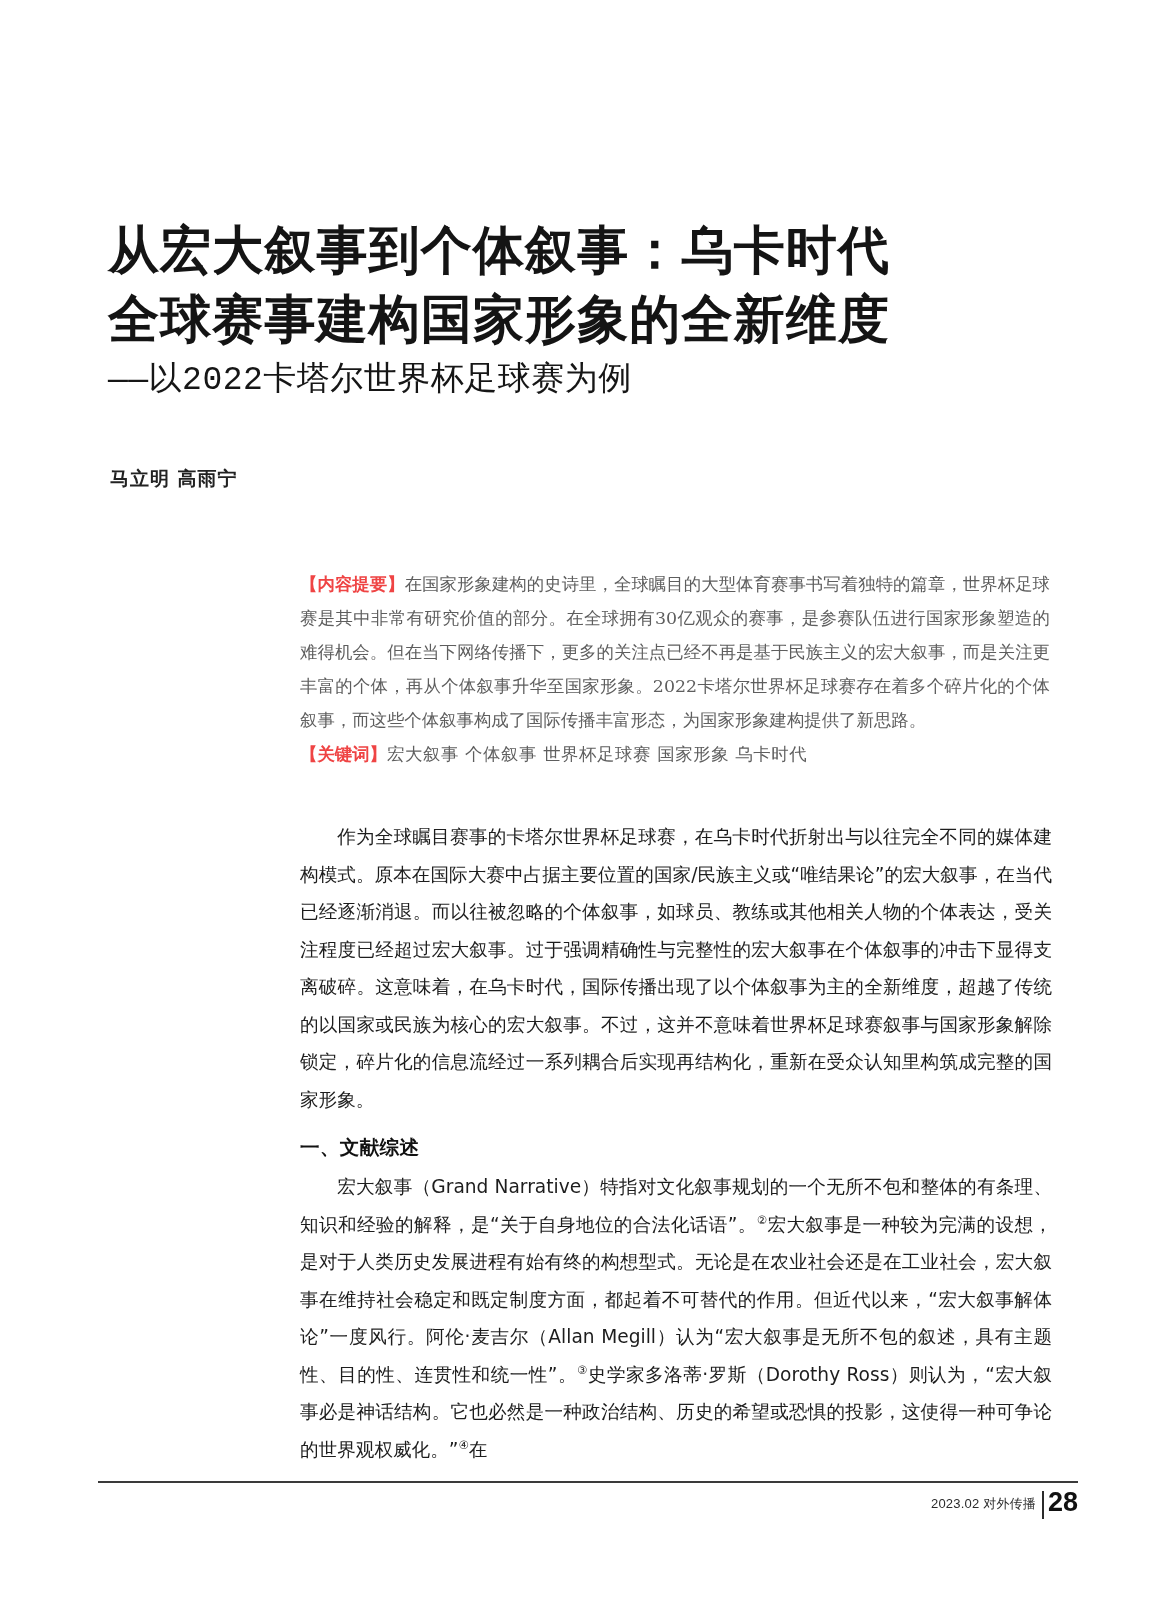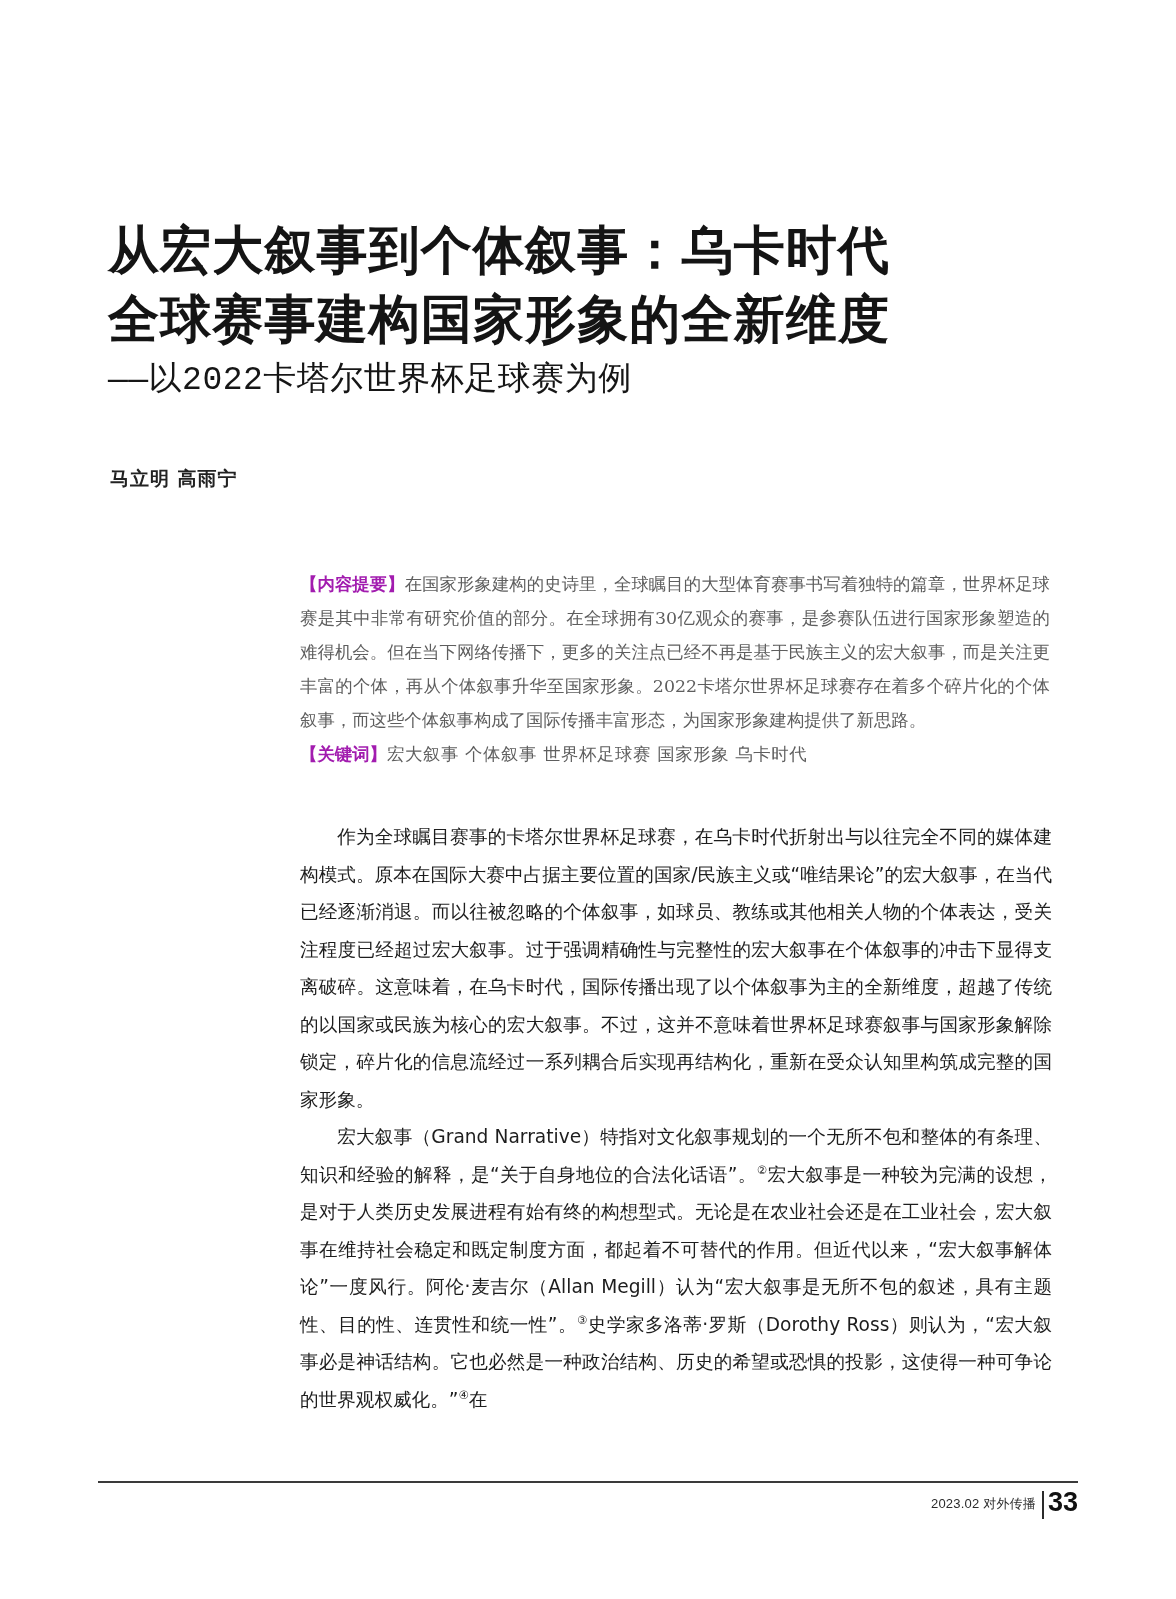--- a/index.html
+++ b/index.html
@@ -116,21 +116,21 @@
     font-size: 17.4px;
     line-height: 34px;
     color: #5e5e5e;
     text-align: justify;
     text-justify: inter-character;
   }
   .abstract p { margin: 0; }
   .abs-label {
     font-family: "DejaVu Sans", sans-serif;
     font-weight: 700;
-    color: #a21caf;
+    color: #ef4444;
     letter-spacing: 0px;
   }
   .keywords {
     margin-top: 0px;
   }
   .kw-list { letter-spacing: 0.6px; }
 
   
   .body-col {
     position: absolute;
@@ -224,25 +224,26 @@
   <div class="abstract">
     <p><span class="abs-label">【内容提要】</span><span>在国家形象建构的史诗里，全球瞩目的大型体育赛事书写着独特的篇章，世界杯足球赛是其中非常有研究价值的部分。在全球拥有30亿观众的赛事，是参赛队伍进行国家形象塑造的难得机会。但在当下网络传播下，更多的关注点已经不再是基于民族主义的宏大叙事，而是关注更丰富的个体，再从个体叙事升华至国家形象。2022卡塔尔世界杯足球赛存在着多个碎片化的个体叙事，而这些个体叙事构成了国际传播丰富形态，为国家形象建构提供了新思路。</span></p>
     <p class="keywords"><span class="abs-label">【关键词】</span><span class="kw-list">宏大叙事  个体叙事  世界杯足球赛  国家形象  乌卡时代</span></p>
   </div>
 
   <div class="body-col">
 
 
     <p>作为全球瞩目赛事的卡塔尔世界杯足球赛，在乌卡时代折射出与以往完全不同的媒体建构模式。原本在国际大赛中占据主要位置的国家/民族主义或“唯结果论”的宏大叙事，在当代已经逐渐消退。而以往被忽略的个体叙事，如球员、教练或其他相关人物的个体表达，受关注程度已经超过宏大叙事。过于强调精确性与完整性的宏大叙事在个体叙事的冲击下显得支离破碎。这意味着，在乌卡时代，国际传播出现了以个体叙事为主的全新维度，超越了传统的以国家或民族为核心的宏大叙事。不过，这并不意味着世界杯足球赛叙事与国家形象解除锁定，碎片化的信息流经过一系列耦合后实现再结构化，重新在受众认知里构筑成完整的国家形象。</p>
 
+    <p class="sec-head">一、文献综述</p>
 
     <p><span>宏大叙事（Grand Narrative）特指对文化叙事规划的一个无所不包和整体的有条理、知识和经验的解释，是“关于自身地位的合法化话语”。</span><sup>②</sup><span>宏大叙事是一种较为完满的设想，是对于人类历史发展进程有始有终的构想型式。无论是在农业社会还是在工业社会，宏大叙事在维持社会稳定和既定制度方面，都起着不可替代的作用。但近代以来，“宏大叙事解体论”一度风行。阿伦·麦吉尔（Allan Megill）认为“宏大叙事是无所不包的叙述，具有主题性、目的性、连贯性和统一性”。</span><sup>③</sup><span>史学家多洛蒂·罗斯（Dorothy Ross）则认为，“宏大叙事必是神话结构。它也必然是一种政治结构、历史的希望或恐惧的投影，这使得一种可争论的世界观权威化。”</span><sup>④</sup><span>在</span></p>
 
   </div>
 
   <div class="footer">
     <div class="footer-rule"></div>
     <div class="footer-meta">2023.02 对外传播</div>
     <div class="footer-sep"></div>
-    <div class="footer-page">33</div>
+    <div class="footer-page">28</div>
   </div>
 
 </div>
 
 </body></html>

